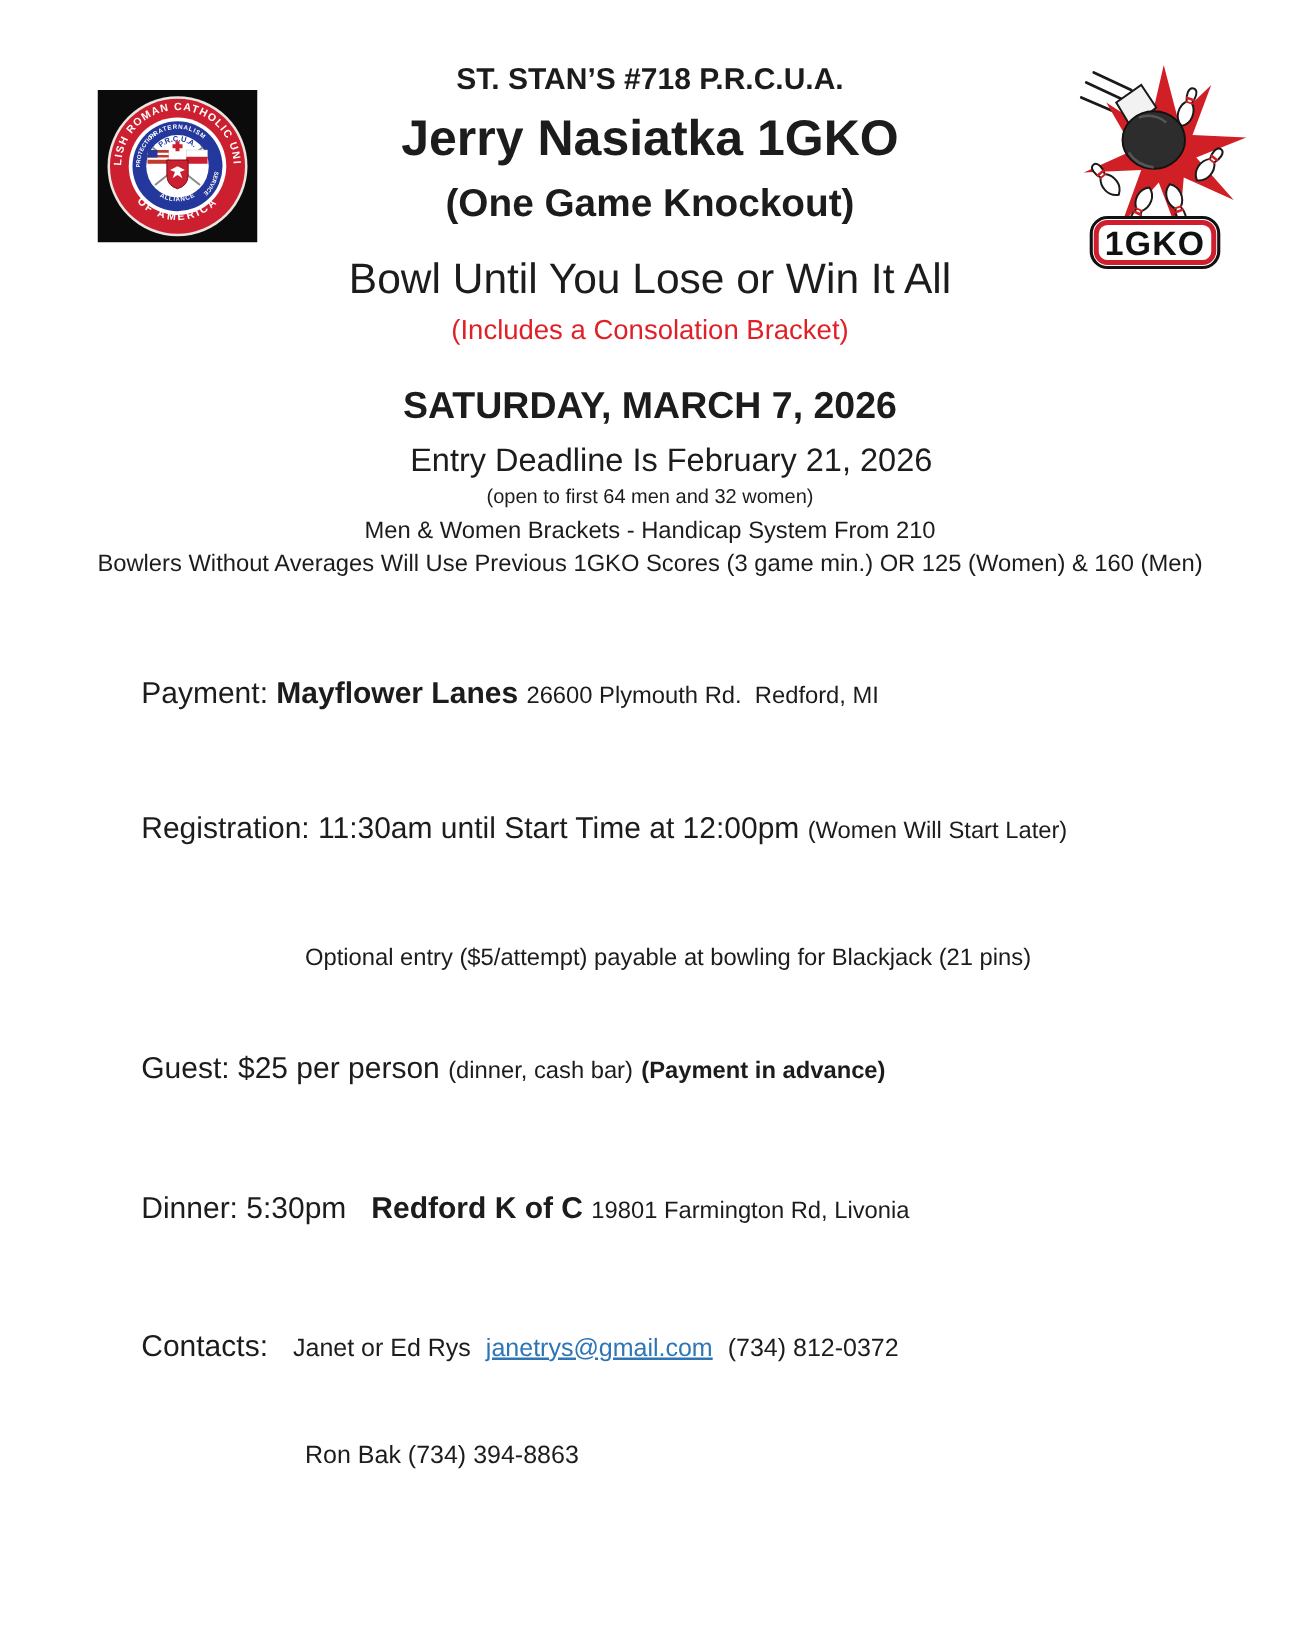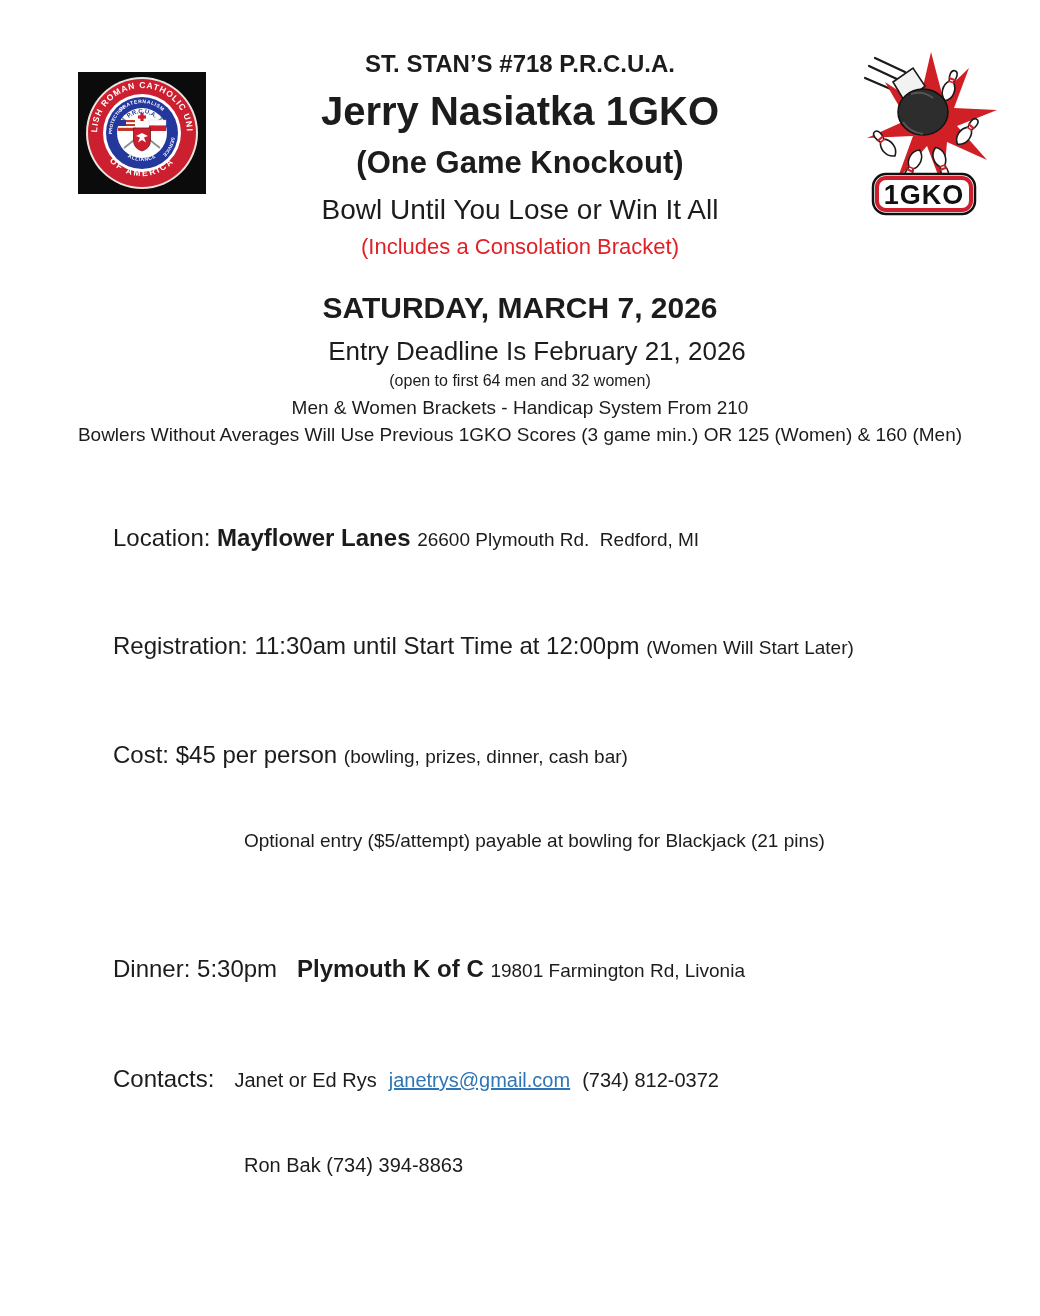--- a/index.html
+++ b/index.html
@@ -18,21 +18,21 @@
     color:var(--ink);
   }
   
   .logo-left{position:absolute;left:78px;top:72px;width:128px;height:122px;}
   .logo-right{position:absolute;left:855px;top:46px;width:146px;height:172px;}
   
   .header-center{padding-top:50px;text-align:center;}
   .org-line{font-size:24px;font-weight:bold;line-height:1.2;}
   .title{font-size:40px;font-weight:bold;line-height:1.15;margin-top:9px;}
   .subtitle{font-size:31px;font-weight:bold;line-height:1.15;margin-top:11px;}
-  .tagline{font-size:28px;font-weight:400;line-height:1.15;margin-top:14px;}
+  .tagline{font-size:34px;font-weight:400;line-height:1.15;margin-top:24px;}
   .note{font-size:22px;color:var(--red);line-height:1.2;margin-top:7px;}
   .date{font-size:30px;font-weight:bold;line-height:1.2;margin-top:30px;}
   .deadline{font-size:26px;font-weight:400;line-height:1.2;margin-top:10px;padding-left:34px;}
   .capacity{font-size:16px;line-height:1.2;margin-top:4px;}
   .open-to{font-size:24px;font-weight:bold;color:var(--red);line-height:1.2;margin-top:26px;}
   .brackets{font-size:19px;line-height:1.2;margin-top:7px;}
   .averages{font-size:19px;line-height:1.2;margin-top:4px;}
   
   .details{margin-left:113px;white-space:pre-wrap;}
   .d-line{font-size:24px;line-height:1.22;}
@@ -174,27 +174,27 @@
 
   <div class="date">SATURDAY, MARCH 7, 2026</div>
   <div class="deadline">Entry Deadline Is February 21, 2026</div>
   <div class="capacity">(open to first 64 men and 32 women)</div>
 
   <div class="brackets">Men &amp; Women Brackets - Handicap System From 210</div>
   <div class="averages">Bowlers Without Averages Will Use Previous 1GKO Scores (3 game min.) OR 125 (Women) &amp; 160 (Men)</div>
 </div>
 
 <div class="details">
-  <div class="d-line mt-loc"><span class="d-big">Location:</span> <span class="d-bold">Mayflower Lanes</span> <span class="d-small">26600 Plymouth Rd.  Redford, MI</span></div>
+  <div class="d-line mt-loc"><span class="d-big">Payment:</span> <span class="d-bold">Mayflower Lanes</span> <span class="d-small">26600 Plymouth Rd.  Redford, MI</span></div>
 
   <div class="d-line mt-reg"><span class="d-big">Registration: 11:30am until Start Time at 12:00pm</span> <span class="d-small">(Women Will Start Later)</span></div>
 
-  <div class="d-line mt-cost"><span class="d-big">Cost: $45 per person</span> <span class="d-small">(bowling, prizes, dinner, cash bar)</span></div>
 
   <div class="optional">Optional entry ($5/attempt) payable at bowling for Blackjack (21 pins)</div>
 
-
-  <div class="d-line mt-dinner"><span class="d-big">Dinner: 5:30pm</span><span class="gap-md"></span><span class="d-bold">Plymouth K of C</span> <span class="d-small">19801 Farmington Rd, Livonia</span></div>
+  <div class="d-line mt-guest"><span class="d-big">Guest: $25 per person</span> <span class="d-small">(dinner, cash bar)</span> <span class="d-small-bold">(Payment in advance)</span></div>
+
+  <div class="d-line mt-dinner"><span class="d-big">Dinner: 5:30pm</span><span class="gap-md"></span><span class="d-bold">Redford K of C</span> <span class="d-small">19801 Farmington Rd, Livonia</span></div>
 
   <div class="d-line mt-contacts"><span class="d-big">Contacts:</span><span class="gap-md"></span><span class="contact-mid">Janet or Ed Rys</span><span class="gap-sm"></span><a class="email-link contact-mid" href="#">janetrys@gmail.com</a><span class="gap-sm"></span><span class="contact-mid">(734) 812-0372</span></div>
 
   <div class="contact-sub">Ron Bak (734) 394-8863</div>
 </div>
 
 </body></html>

